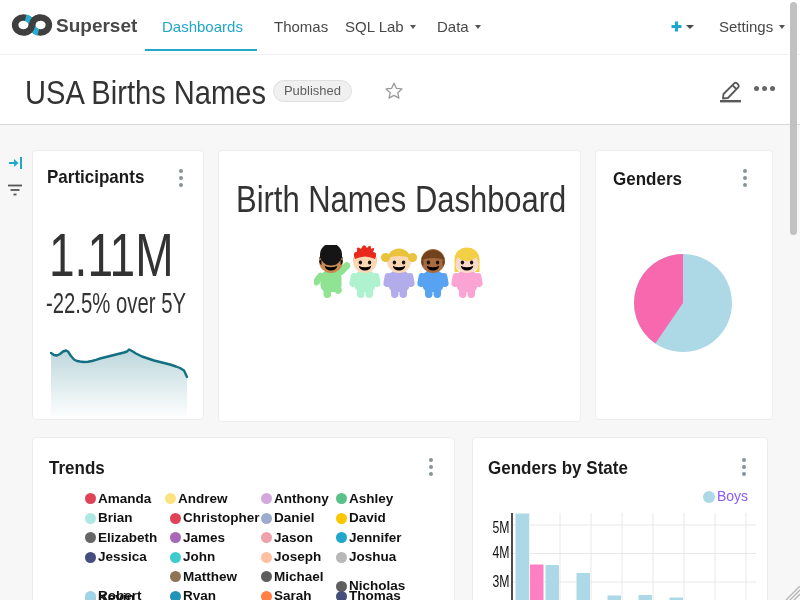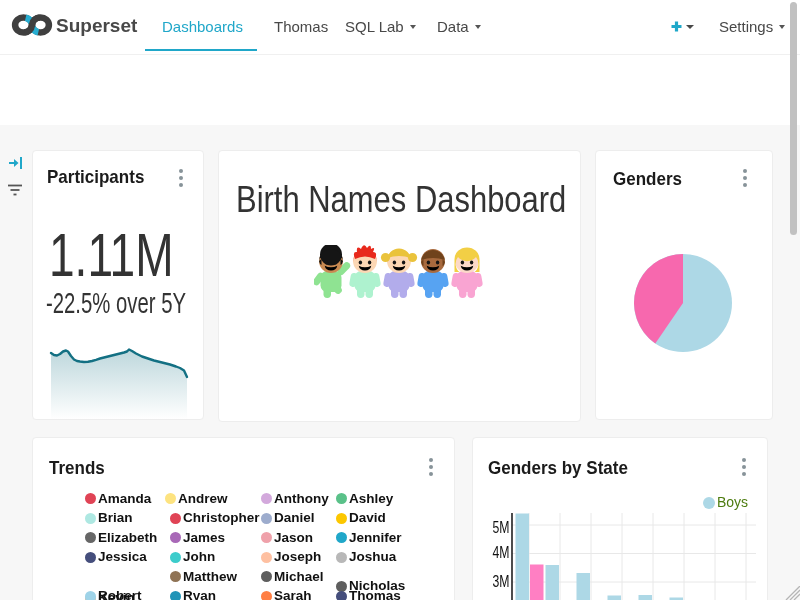--- a/index.html
+++ b/index.html
@@ -62,20 +62,37 @@
     <div class="navitem" style="left:274px;">Thomas</div>
     <div class="navitem" style="left:437px;">Data<span class="caret"></span></div>
     <div class="navitem" style="left:345px;">SQL Lab<span class="caret"></span></div>
     <svg class="abs" style="left:670.5px;top:21px" width="11" height="11" viewBox="0 0 11 11">
         <path d="M5.5 0.5 V10.5 M0.5 5.5 H10.5" stroke="#1fa8c9" stroke-width="3.2"></path>
       </svg>
     <div class="abs" style="left:686px;top:25px;width:0;height:0;border-left:4px solid transparent;border-right:4px solid transparent;border-top:4px solid #484848;"></div>
     <div class="navitem" style="left:719px;">Settings<span class="caret"></span></div>
   </div>
 
+  <div id="hdr">
+    <div id="title">USA Births Names</div>
+    <div id="pill">Published</div>
+    <svg class="abs" style="left:384px;top:26px" width="20" height="20" viewBox="0 0 24 24">
+      <path d="M12 2.6 L14.8 8.8 L21.5 9.5 L16.5 14 L17.9 20.6 L12 17.2 L6.1 20.6 L7.5 14 L2.5 9.5 L9.2 8.8 Z" fill="none" stroke="#9a9a9a" stroke-width="1.6" stroke-linejoin="round"></path>
+    </svg>
+    <svg class="abs" style="left:719px;top:21.5px" width="24" height="26" viewBox="0 0 24 26">
+      <path d="M4 21.5 L4.5 17 L15.2 6.3 a1.9 1.9 0 0 1 2.7 0 l1.3 1.3 a1.9 1.9 0 0 1 0 2.7 L8.9 21 L4 21.5 Z" fill="none" stroke="#595959" stroke-width="1.9" stroke-linejoin="round"></path>
+      <line x1="13.4" y1="8.1" x2="17.3" y2="12" stroke="#595959" stroke-width="1.9"></line>
+      <line x1="1" y1="24.2" x2="22" y2="24.2" stroke="#595959" stroke-width="2.4"></line>
+    </svg>
+    <div class="abs" style="left:754px;top:31px;width:26px;">
+      <span style="position:absolute;left:0;width:5px;height:5px;border-radius:50%;background:#666;"></span>
+      <span style="position:absolute;left:8px;width:5px;height:5px;border-radius:50%;background:#666;"></span>
+      <span style="position:absolute;left:16px;width:5px;height:5px;border-radius:50%;background:#666;"></span>
+    </div>
+  </div>
 
   <div id="main">
 
     <svg class="abs" style="left:8px;top:30px" width="16" height="16" viewBox="0 0 16 16">
       <line x1="1" y1="8" x2="9" y2="8" stroke="#20a7c9" stroke-width="2"></line>
       <path d="M6 4 L10.5 8 L6 12 Z" fill="#20a7c9"></path>
       <line x1="13" y1="2" x2="13" y2="14" stroke="#20a7c9" stroke-width="2"></line>
     </svg>
     <svg class="abs" style="left:7px;top:58px" width="16" height="14" viewBox="0 0 16 14">
       <line x1="1" y1="2.5" x2="15" y2="2.5" stroke="#555" stroke-width="1.8"></line>
@@ -227,21 +244,21 @@
         </div>
     </div>
 
     <div class="card" style="left:472px;top:312px;width:296px;height:288px;border-radius:4px 4px 0 0;">
       <div class="ctitle" style="left:15px;top:18.5px;">Genders by State</div>
       <div class="kebab" style="left:268.5px;top:19.5px;">
           <span></span>
           <span></span>
           <span></span>
         </div>
-      <div class="abs" style="left:230px;top:56px;font-size:14px;color:#4d7c0f;">
+      <div class="abs" style="left:230px;top:50px;font-size:14px;color:#8b5cf6;">
         <span style="display:inline-block;width:12px;height:12px;border-radius:50%;background:#add8e6;margin-right:2px;vertical-align:-1.5px;"></span>Boys</div>
       <svg class="abs" style="left:-1px;top:75px" width="296" height="212" viewBox="0 0 296 212">
         <g stroke="#e8e8e8" stroke-width="1">
           <line x1="40" y1="12" x2="284" y2="12"></line>
           <line x1="40" y1="40.5" x2="284" y2="40.5"></line>
           <line x1="40" y1="69" x2="284" y2="69"></line>
           <line x1="40" y1="97.5" x2="284" y2="97.5"></line>
           <line x1="57" y1="0" x2="57" y2="212"></line>
           <line x1="88" y1="0" x2="88" y2="212"></line>
           <line x1="119" y1="0" x2="119" y2="212"></line>

